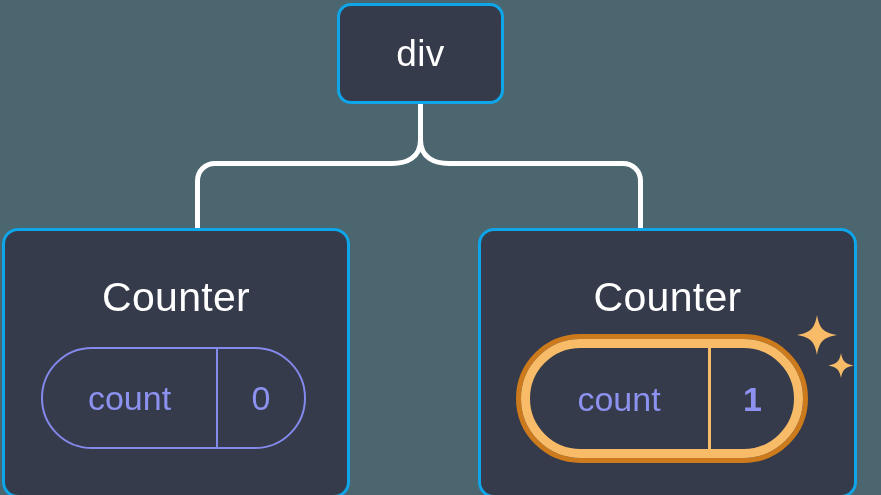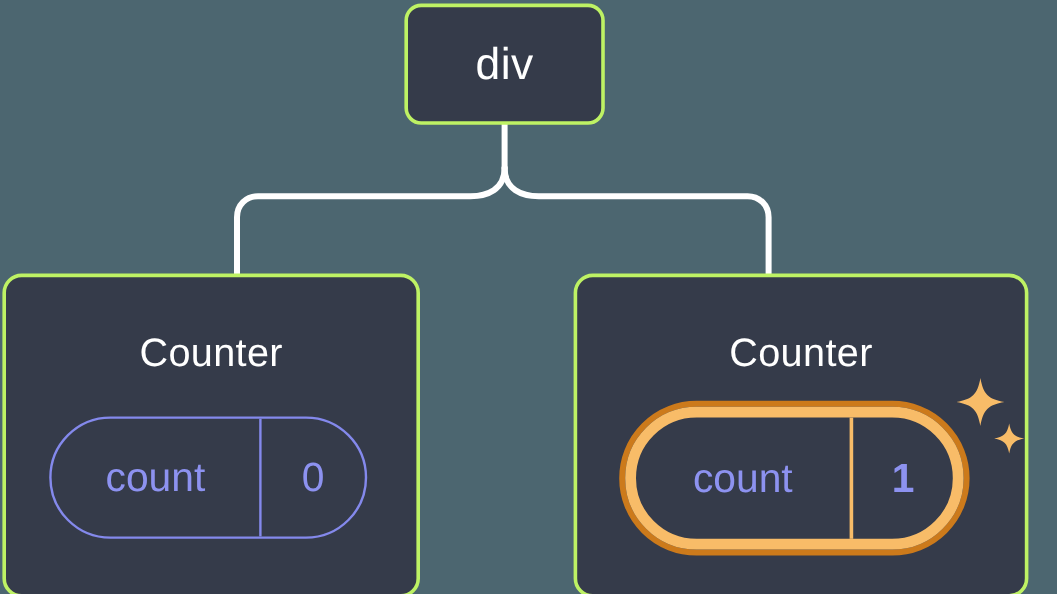--- a/index.html
+++ b/index.html
@@ -28,21 +28,21 @@
     top: 0;
     width: 881px;
     height: 495px;
     pointer-events: none;
   }
 
   
   .node {
     position: absolute;
     background: #353B4A;
-    border: 3px solid #bef264;
+    border: 3px solid #0ea5e9;
     border-radius: 16px;
     box-sizing: border-box;
   }
   .node-root {
     left: 337px;
     top: 3px;
     width: 167px;
     height: 101px;
     border-radius: 14px;
     display: flex;
@@ -71,21 +71,21 @@
     width: 379px;
   }
 
   .node-title {
     position: absolute;
     left: 0;
     right: 0;
     top: 46px;
     text-align: center;
     color: #FFFFFF;
-    font-size: 33px;
+    font-size: 41px;
     font-weight: 400;
     letter-spacing: 0.3px;
     line-height: 1;
   }
 
   
   .pill-wrap {
     position: absolute;
   }
   .pill-wrap-left {

